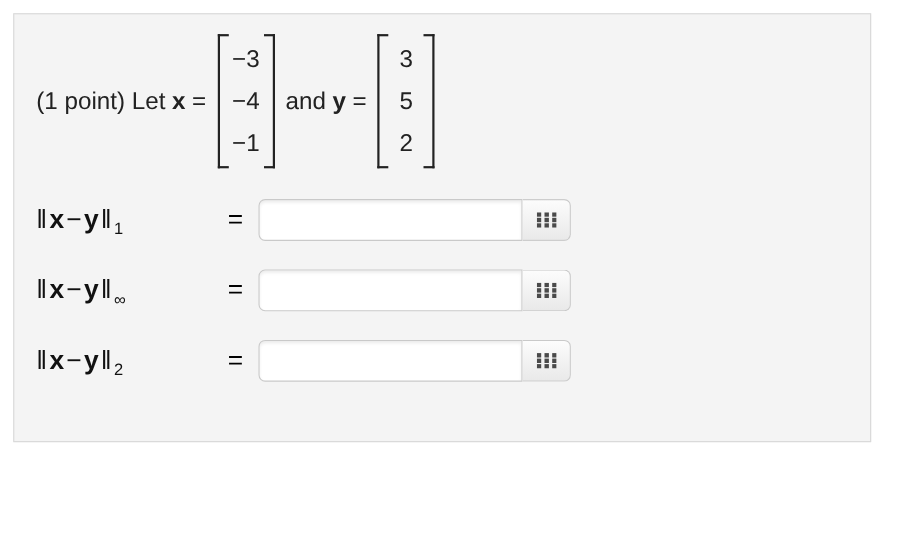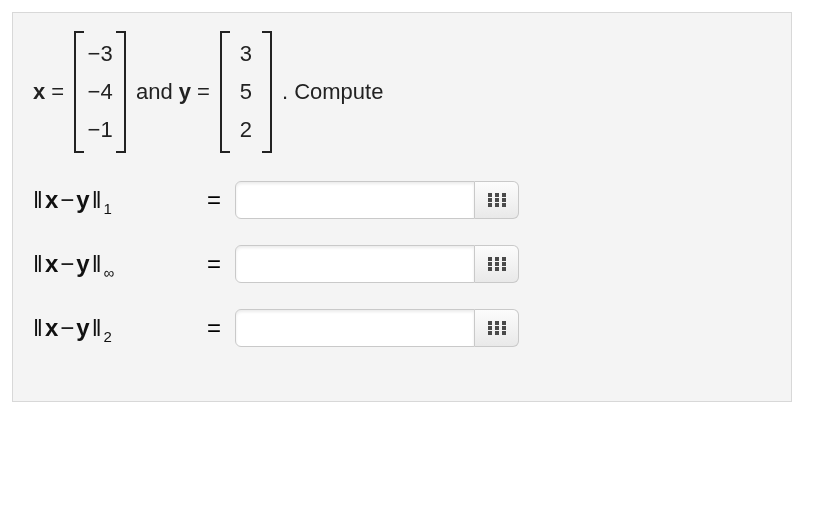--- a/index.html
+++ b/index.html
@@ -107,40 +107,40 @@
     padding: 0;
   }
   .answer button svg { fill: #4a4a4a; }
 </style>
 </head>
 <body>
 
 <div class="panel">
 
   <div class="prompt">
+    <span>(1 point) Let </span>
     <span class="bold">x</span>
     <span> = </span>
 
     <span class="matrix">
       <span class="entry">−3</span>
       <span class="entry">−4</span>
       <span class="entry">−1</span>
     </span>
 
     <span> and </span>
     <span class="bold">y</span>
     <span> = </span>
 
     <span class="matrix">
       <span class="entry">3</span>
       <span class="entry">5</span>
       <span class="entry">2</span>
     </span>
 
-    <span>. Compute</span>
   </div>
 
   <div class="row">
     <span class="label">
       <span class="norm-bars">‖</span>
       <span class="bold">x</span>
       <span> − </span>
       <span class="bold">y</span>
       <span class="norm-bars">‖</span>
       <span class="sub">1</span>

